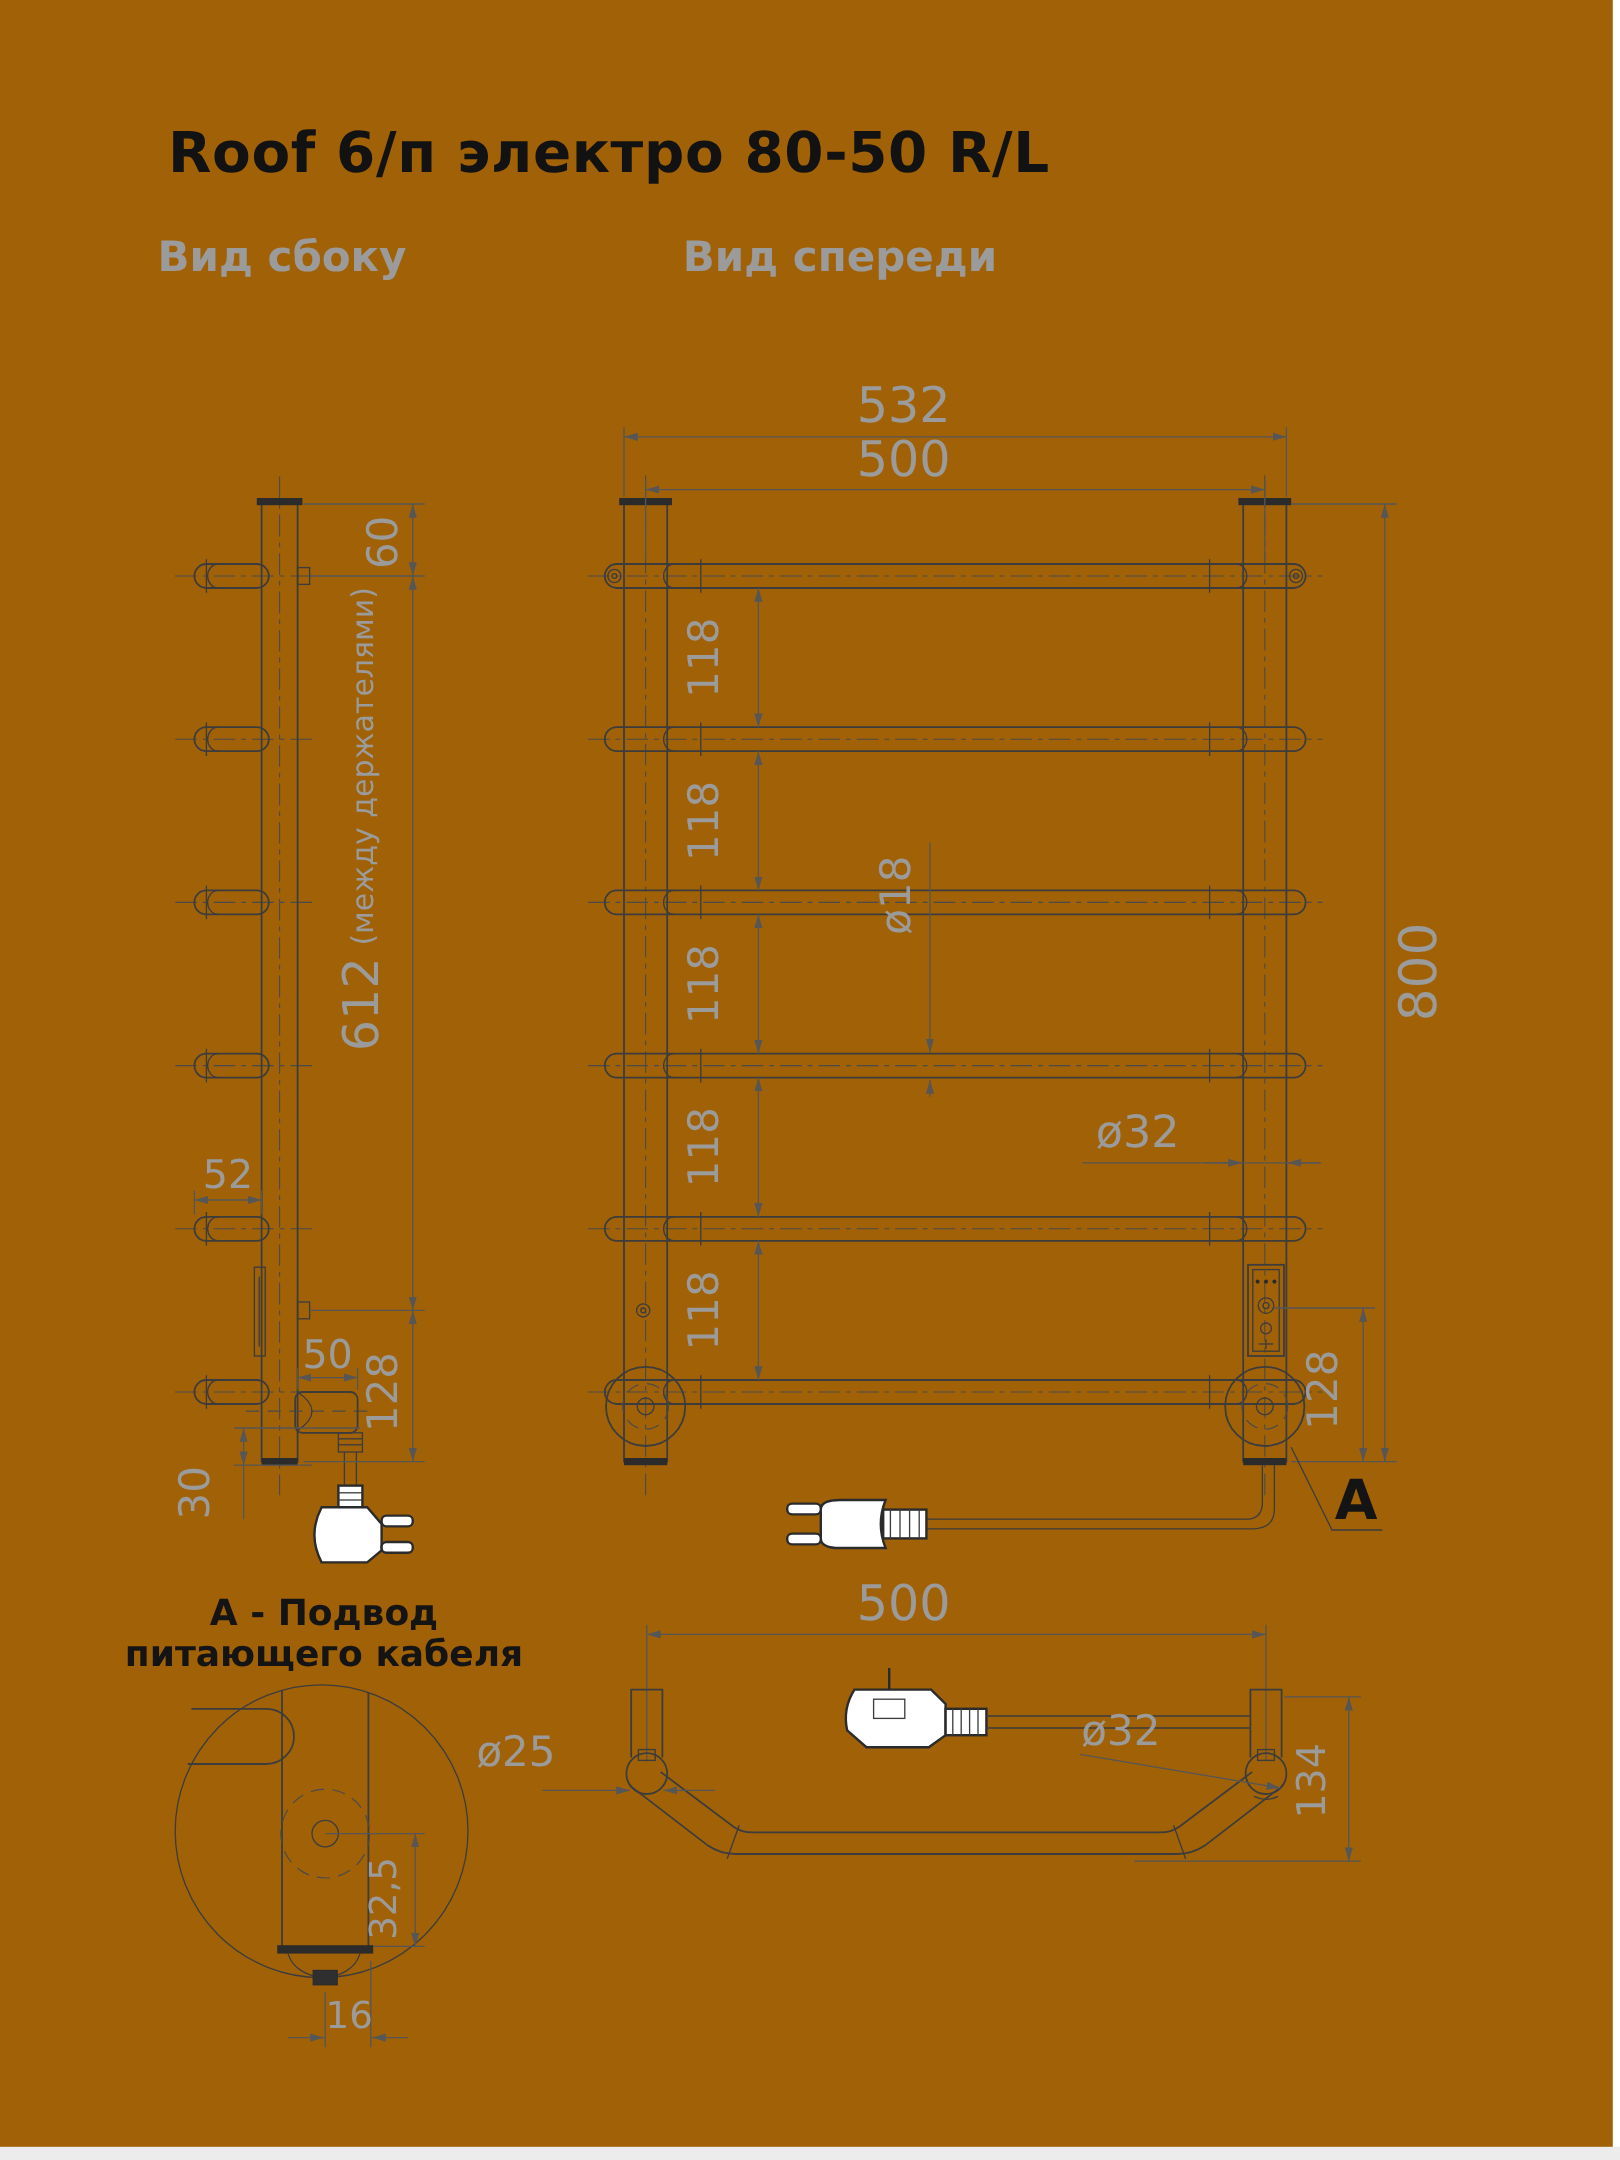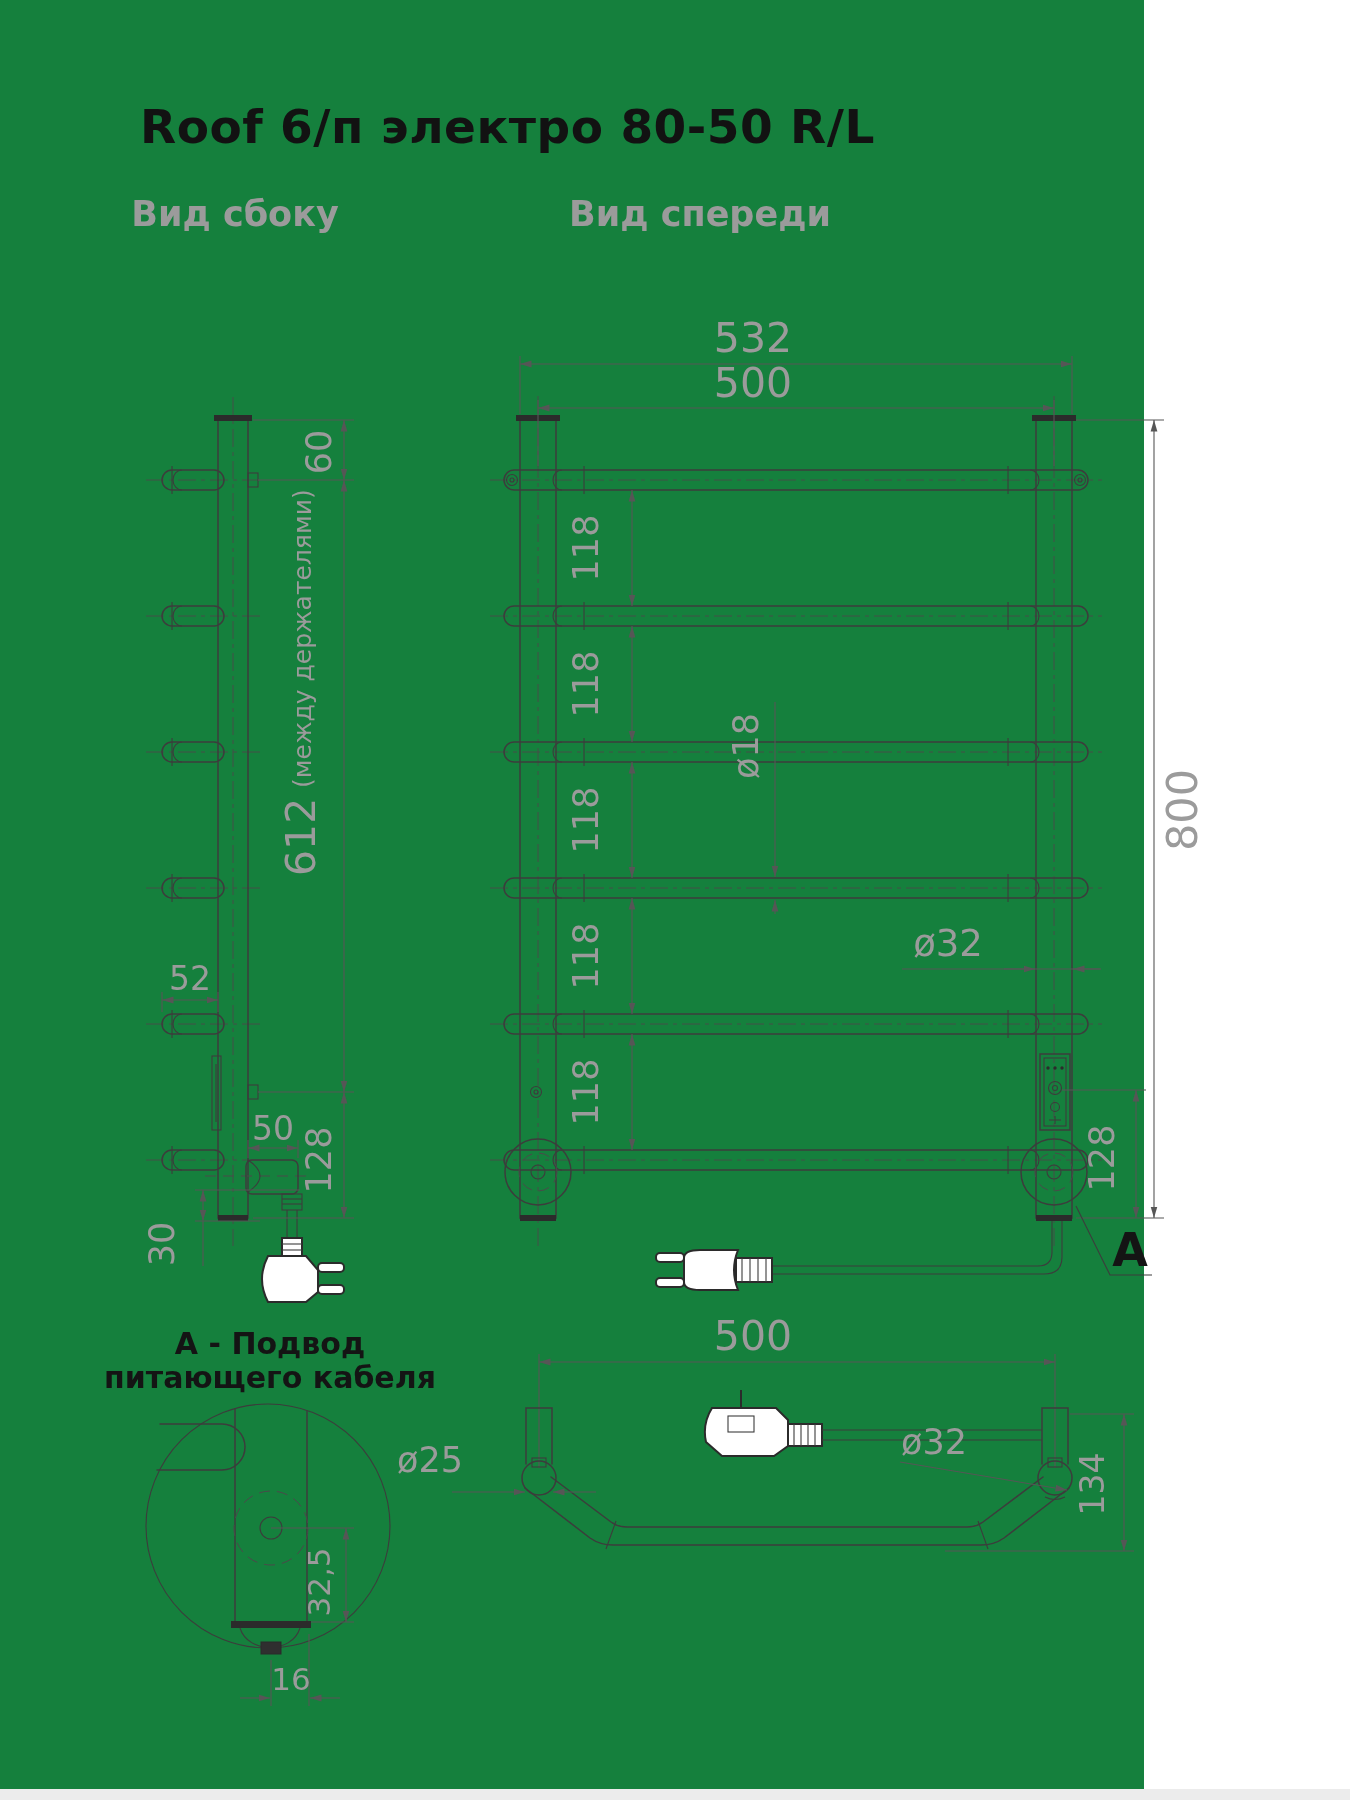--- a/index.html
+++ b/index.html
@@ -1,16 +1,16 @@
 <!DOCTYPE html>
 <html><head>
 <meta charset="utf-8">
 <style>
   html,body{margin:0;padding:0;background:#ffffff;}
-  .page{position:relative;width:1144px;height:1800px;background:#15803d;font-family:"DejaVu Sans",sans-serif;}
+  .page{position:relative;width:1344px;height:1800px;background:#a16207;font-family:"DejaVu Sans",sans-serif;}
   svg{display:block}
   .ln{stroke:#3c3c3c;stroke-width:1.5;fill:none;stroke-linecap:round;}
   .ln2{stroke:#3c3c3c;stroke-width:1.1;fill:none;}
   .lnth{stroke:#2b2b2b;stroke-width:2;fill:none;}
   .cl{stroke:#4a4a4a;stroke-width:0.9;fill:none;stroke-dasharray:18 5 4 5;}
   .dash{stroke:#4a4a4a;stroke-width:1;fill:none;stroke-dasharray:11 7;}
   .dim{stroke:#565656;stroke-width:1.1;fill:none;}
   .cap{fill:#2b2b2b;stroke:none;}
   .blackfill{fill:#2f2f2f;stroke:#2b2b2b;}
   .gt{fill:#9b9b9b;font-family:"DejaVu Sans",sans-serif;}

